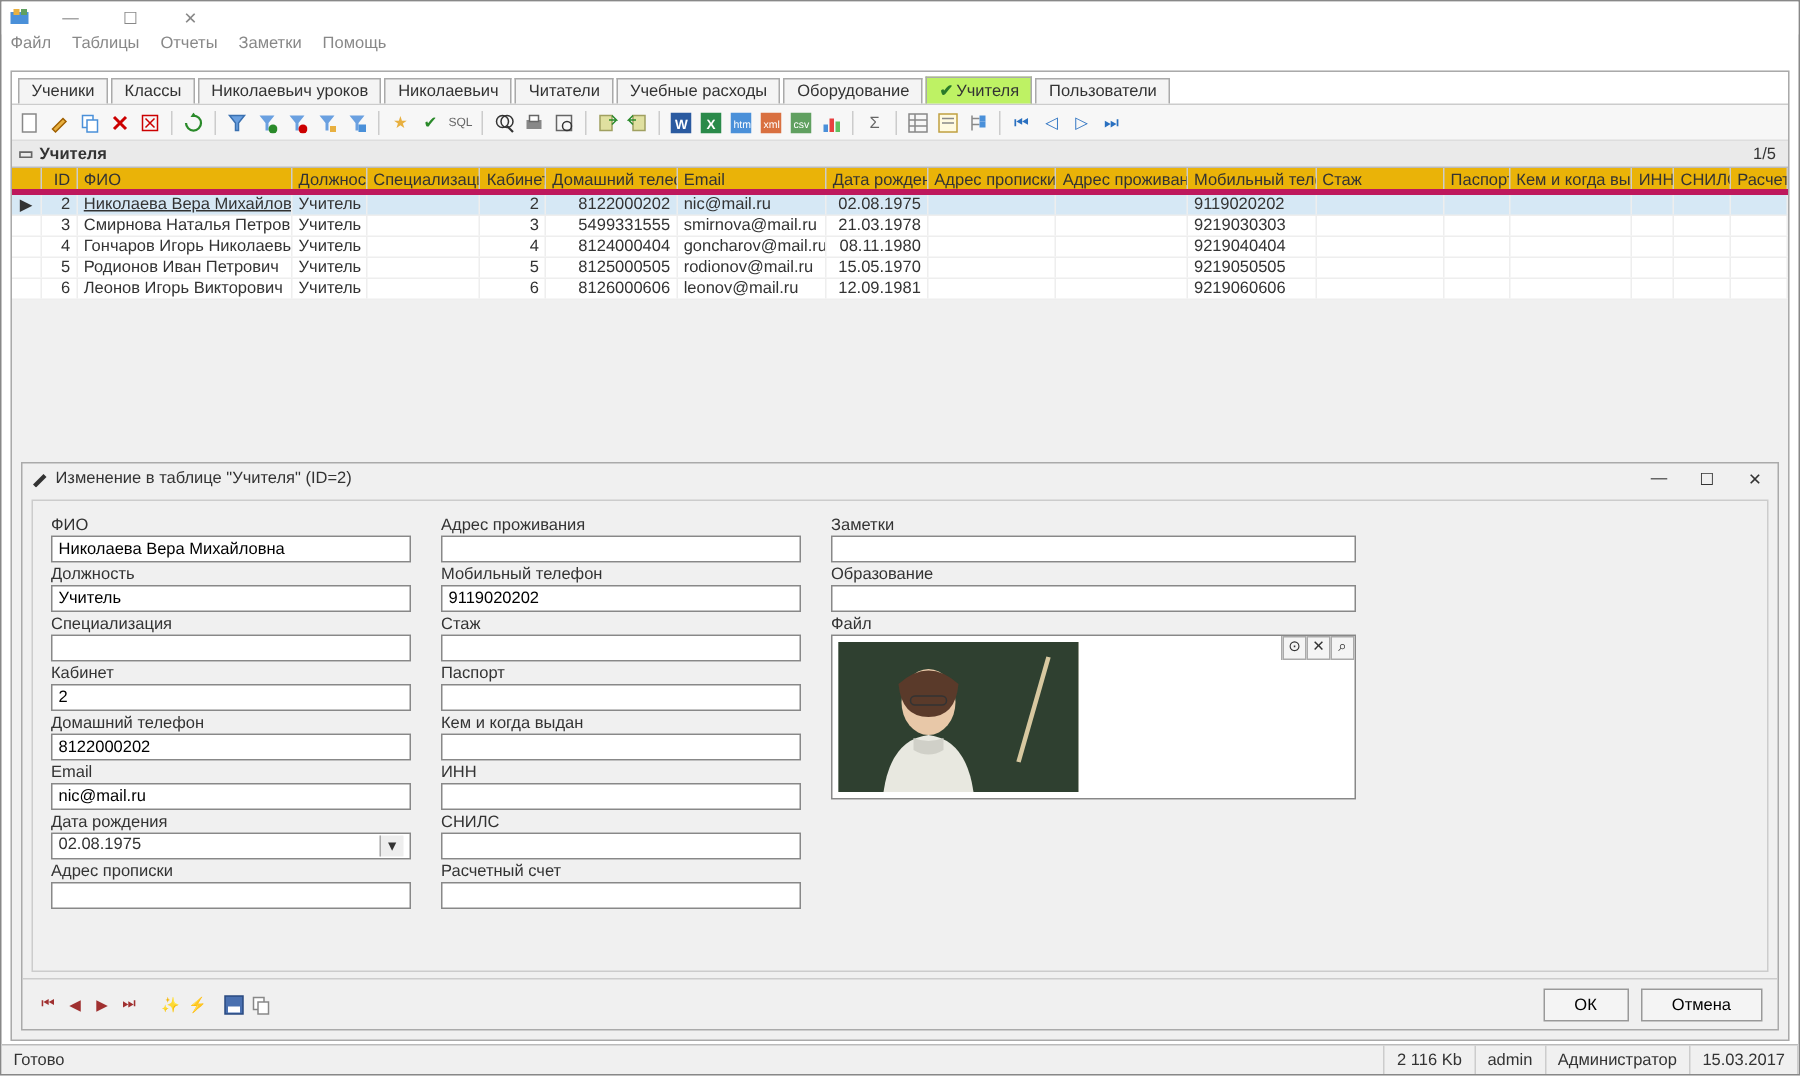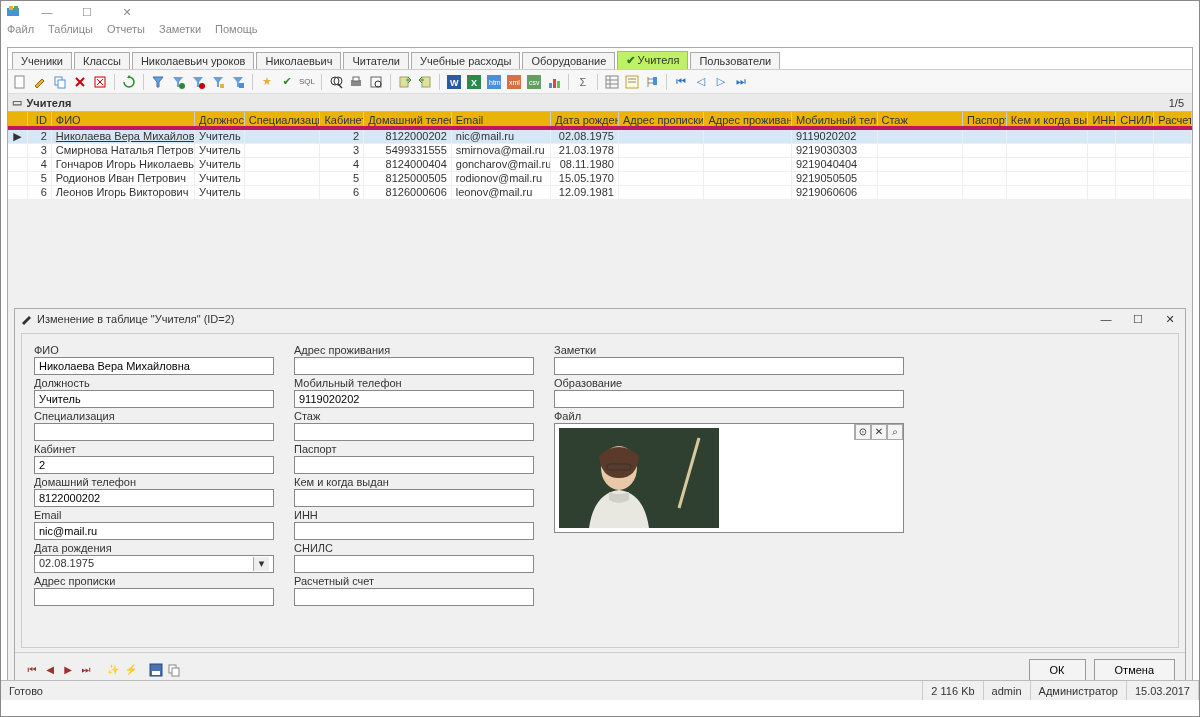--- a/index.html
+++ b/index.html
@@ -55,21 +55,21 @@
 .fieldgrp input, .fieldgrp .fakeinput { width: 240px; height: 18px; border: 1px solid #888; background: #fff; font-size: 11px; padding: 1px 4px; }
 .fieldgrp .fakeinput.date { display: flex; }
 .fieldgrp .fakeinput.date .dd { margin-left: auto; width: 16px; text-align: center; border-left: 1px solid #aaa; background: #eee; }
 .photofield { border: 1px solid #888; background: #fff; width: 350px; height: 110px; display: flex; align-items: flex-start; }
 .photofield .img { width: 160px; height: 100px; margin: 4px; background: linear-gradient(135deg, #3a4a3a 0%, #5a6a5a 45%, #c8b8a0 55%, #e0d8c8 100%); position: relative; }
 .photofield .tools { margin-left: auto; margin-top: 0; display: flex; border-left: 1px solid #aaa; }
 .photofield .tools span { width: 16px; height: 16px; border: 1px solid #aaa; font-size: 10px; text-align: center; line-height: 14px; background: #f4f4f4; }
 .editfoot { height: 34px; border-top: 1px solid #ccc; display: flex; align-items: center; padding: 0 10px; }
 .navbtn { width: 14px; height: 14px; margin-right: 4px; display: inline-flex; align-items: center; justify-content: center; font-size: 10px; }
 .btn { border: 1px solid #999; background: #f4f4f4; padding: 4px 20px; font-size: 11px; margin-left: 8px; }
-.statusbar { position: absolute; left: 0; right: 0; bottom: 16px; height: 20px; border-top: 1px solid #bbb; background: #f0f0f0; display: flex; align-items: center; font-size: 11px; }
+.statusbar { position: absolute; left: 0; right: 0; bottom: 0; height: 20px; border-top: 1px solid #bbb; background: #f0f0f0; display: flex; align-items: center; font-size: 11px; }
 .statusbar > div { border-right: 1px solid #ccc; padding: 0 8px; height: 100%; display: flex; align-items: center; }
 .statusbar .fill { flex: 1; }
 svg { display: block; }
 </style>
 </head>
 <body>
 
 <div class="titlebar">
   <span class="appicon">
     <svg width="16" height="16">

